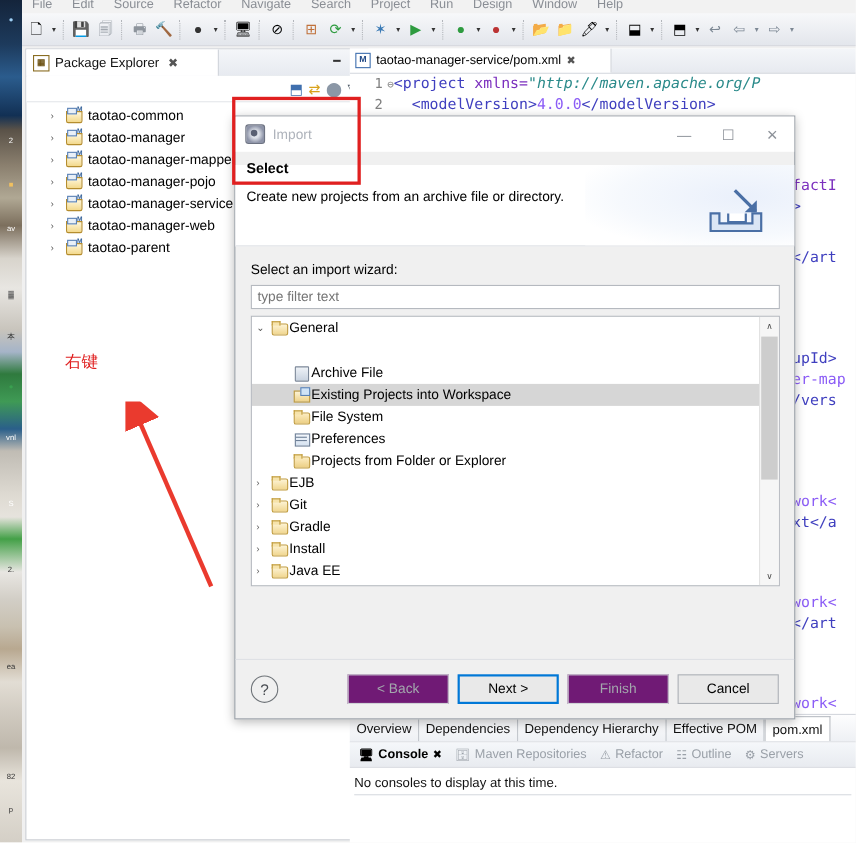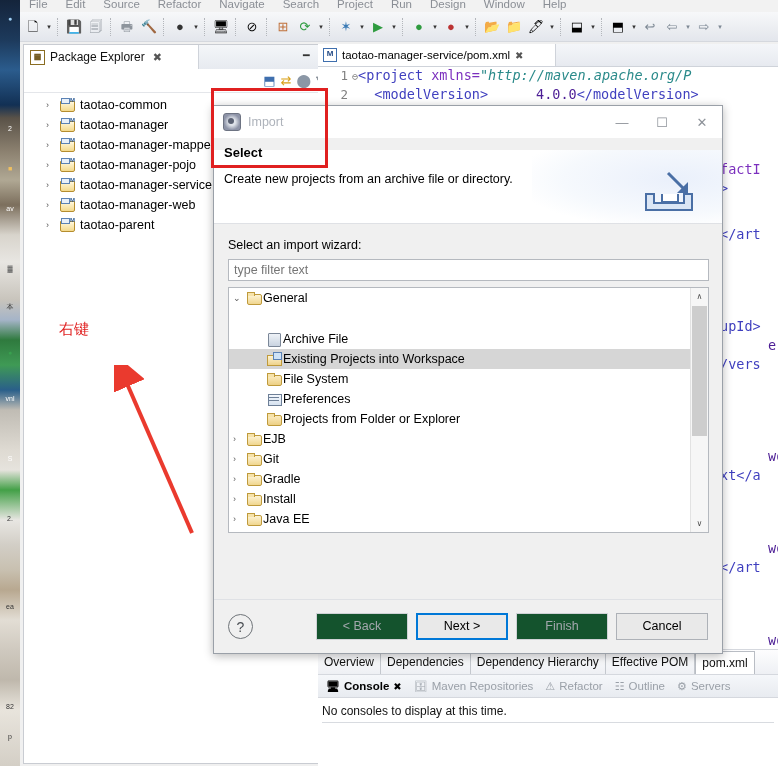--- a/index.html
+++ b/index.html
@@ -173,21 +173,21 @@
     line-height: 19px; white-space: pre;
   }
   .code .ln {
     display: inline-block; width: 30px; text-align: right;
     color: #808080; margin-right: 4px; font-size: 12.5px;
   }
   .code .fold { color: #808080; font-size: 10px; }
   .tag { color: #3f3fbf; }
   .attr { color: #7b2fbe; }
   .val { color: #2a8a8a; font-style: italic; }
-  .txt { color: #4c1d95; margin-left: 48px; }
+  .txt { color: #8b5cf6; }
   .cline { height: 19px; }
 
   
   .ed-bottom-tabs {
     position: absolute; left: 318px; top: 649px; width: 460px; height: 24px;
     background: linear-gradient(180deg,#fdfdfe,#eef0f4);
     border-top: 1px solid #d5d8de;
     display: flex; align-items: stretch; font-size: 12px;
   }
   .ebt {
@@ -355,21 +355,21 @@
     display: inline-flex; align-items: center; justify-content: center;
     font-size: 14px; background: transparent;
   }
   .dlg-btns { margin-left: auto; display: flex; gap: 8px; }
   .dbtn {
     width: 92px; height: 27px; box-sizing: border-box;
     font-size: 12.5px; text-align: center; line-height: 25px;
     border: 1px solid #b9bdc3; background: #e1e1e1; color: #000;
     font-family: "Liberation Sans", sans-serif;
   }
-  .dbtn.disabled { color: #a3a7ad; background: #14532d; border-color: #cfd2d6; }
+  .dbtn.disabled { color: #a3a7ad; background: #701a75; border-color: #cfd2d6; }
   .dbtn.default {
     border: 2px solid #0078d7; background: #e9e9e9; line-height: 23px;
   }
   .dbtn.plain { background: #e9e9e9; border: 1px solid #adb1b7; }
 
   
   .red-rect {
     position: absolute; left: 211px; top: 88px; width: 117px; height: 80px;
     border: 3px solid #e02020; box-sizing: border-box; pointer-events: none;
   }

